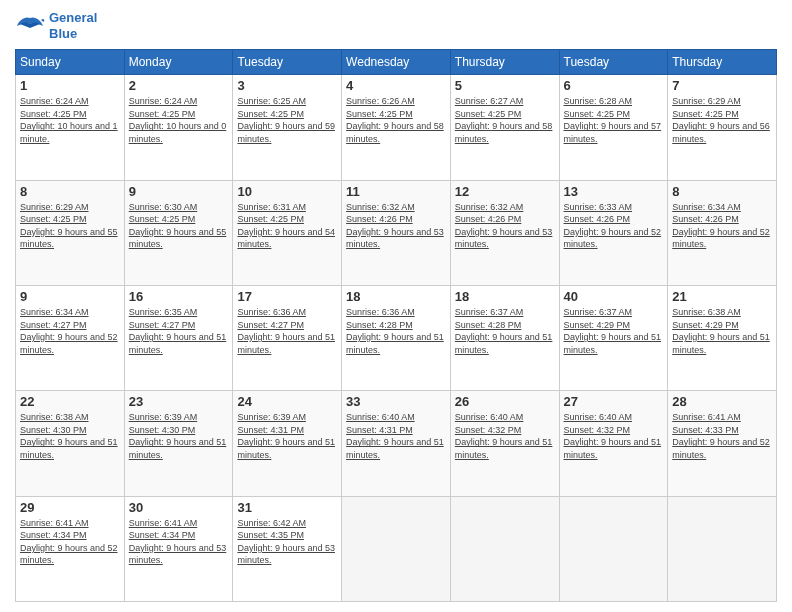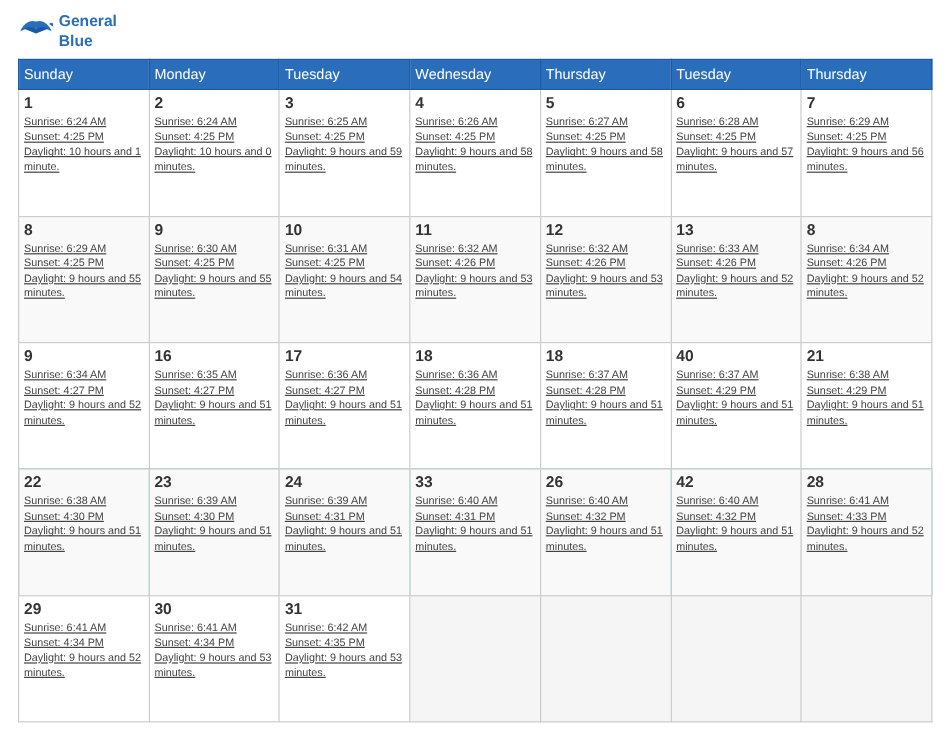--- a/index.html
+++ b/index.html
@@ -229,21 +229,21 @@
           </td>
           <td>
             <span class="day-num">33</span>
             <div class="day-info">Sunrise: 6:40 AM<br>Sunset: 4:31 PM<br>Daylight: 9 hours and 51 minutes.</div>
           </td>
           <td>
             <span class="day-num">26</span>
             <div class="day-info">Sunrise: 6:40 AM<br>Sunset: 4:32 PM<br>Daylight: 9 hours and 51 minutes.</div>
           </td>
           <td>
-            <span class="day-num">42</span>
+            <span class="day-num">27</span>
             <div class="day-info">Sunrise: 6:40 AM<br>Sunset: 4:32 PM<br>Daylight: 9 hours and 51 minutes.</div>
           </td>
           <td>
             <span class="day-num">28</span>
             <div class="day-info">Sunrise: 6:41 AM<br>Sunset: 4:33 PM<br>Daylight: 9 hours and 52 minutes.</div>
           </td>
         </tr>
         <tr>
           <td>
             <span class="day-num">29</span>

